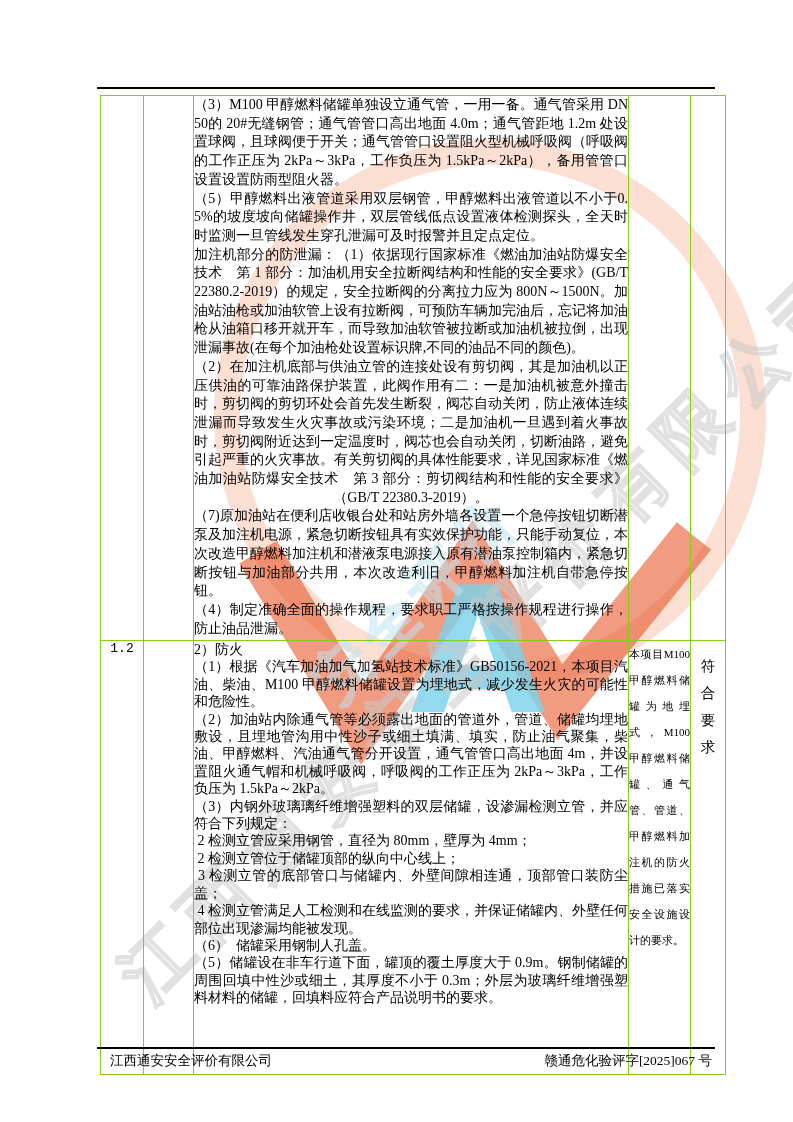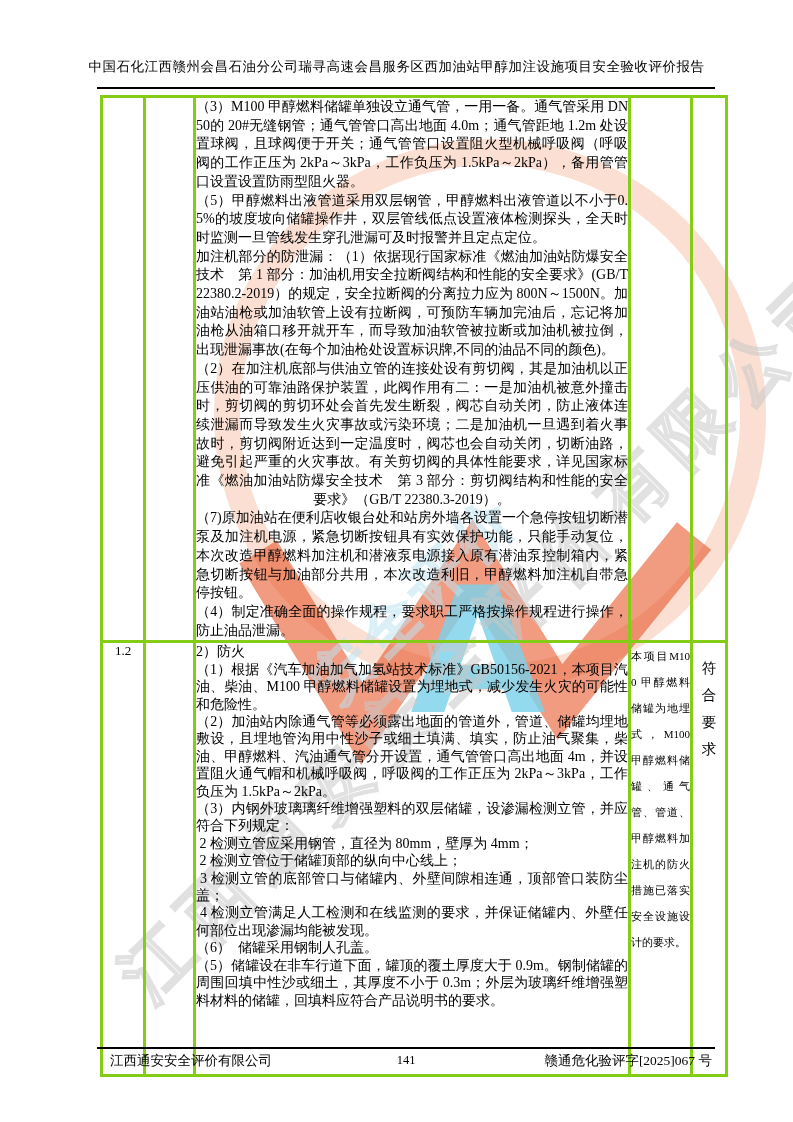--- a/index.html
+++ b/index.html
@@ -32,21 +32,21 @@
   .hdr {
     position: absolute; top: 58px; left: 0; width: 100%;
     text-align: center; font-size: 13.5px; letter-spacing: 0.5px;
   }
   .hdr-rule { position: absolute; top: 87px; left: 97px; width: 618px; border-top: 2px solid #000; }
 
   table.doc {
     position: absolute; top: 95px; left: 100px; width: 625px;
     border-collapse: collapse; table-layout: fixed;
   }
-  table.doc td { border: 3px solid #84cc16; padding: 0; vertical-align: top; background: transparent; font-family: Liberation Serif, serif; }
+  table.doc td { border: 1px solid #84cc16; padding: 0; vertical-align: top; background: transparent; }
   .row1 td { height: 545px; }
   .row2 td { height: 434px; }
 
   td.c-index { vertical-align: middle; text-align: center; font-size: 13px;
                font-family: "Liberation Mono", "DejaVu Sans Mono", monospace; }
   td.c-content { padding: 3px 6px 2px 6px; }
   td.c-content p {
     margin: 0; font-size: 14px; text-align: justify; text-justify: inter-character;
     white-space: pre-wrap; word-break: break-all;
   }
@@ -75,21 +75,20 @@
     <div class="wm-diag">江西通安安全评价有限公司</div>
     <svg width="793" height="1122" viewBox="0 0 793 1122">
       <circle cx="490" cy="415" r="263" fill="none" stroke="#f09b72" stroke-width="26" opacity="0.32"></circle>
       <path d="M258 552 L362 724 L472 560 L560 702 L694 536" fill="none" stroke="#e8582c" stroke-width="44" opacity="0.6"></path>
       <text x="478" y="712" text-anchor="middle" font-family="DejaVu Sans, sans-serif" font-weight="bold" font-size="175" fill="#7ad2ec" opacity="0.8">A</text>
     </svg>
     <div class="wm-diag-small">安全评价</div>
   </div>
 
   <div class="content">
-    <div class="hdr">中国石化江西赣州会昌石油分公司瑞寻高速会昌服务区西加油站甲醇加注设施项目安全验收评价报告</div>
     <div class="hdr-rule"></div>
 
     <table class="doc">
       <colgroup>
         <col style="width:43px">
           <col style="width:50px">
           <col style="width:435px">
         <col style="width:62px">
           <col style="width:35px">
       </colgroup>
@@ -133,18 +132,17 @@
         <td class="c-concl">
           <div class="concl-text">符合要求</div>
         </td>
       </tr>
     </tbody>
       </table>
 
     <div class="ftr-rule"></div>
     <div class="ftr">
       <span class="ftr-company">江西通安安全评价有限公司</span>
-      <span class="ftr-page">141</span>
       <span class="ftr-doc">赣通危化验评字[2025]067 号</span>
     </div>
   </div>
 
 </div>
 
 </body></html>

